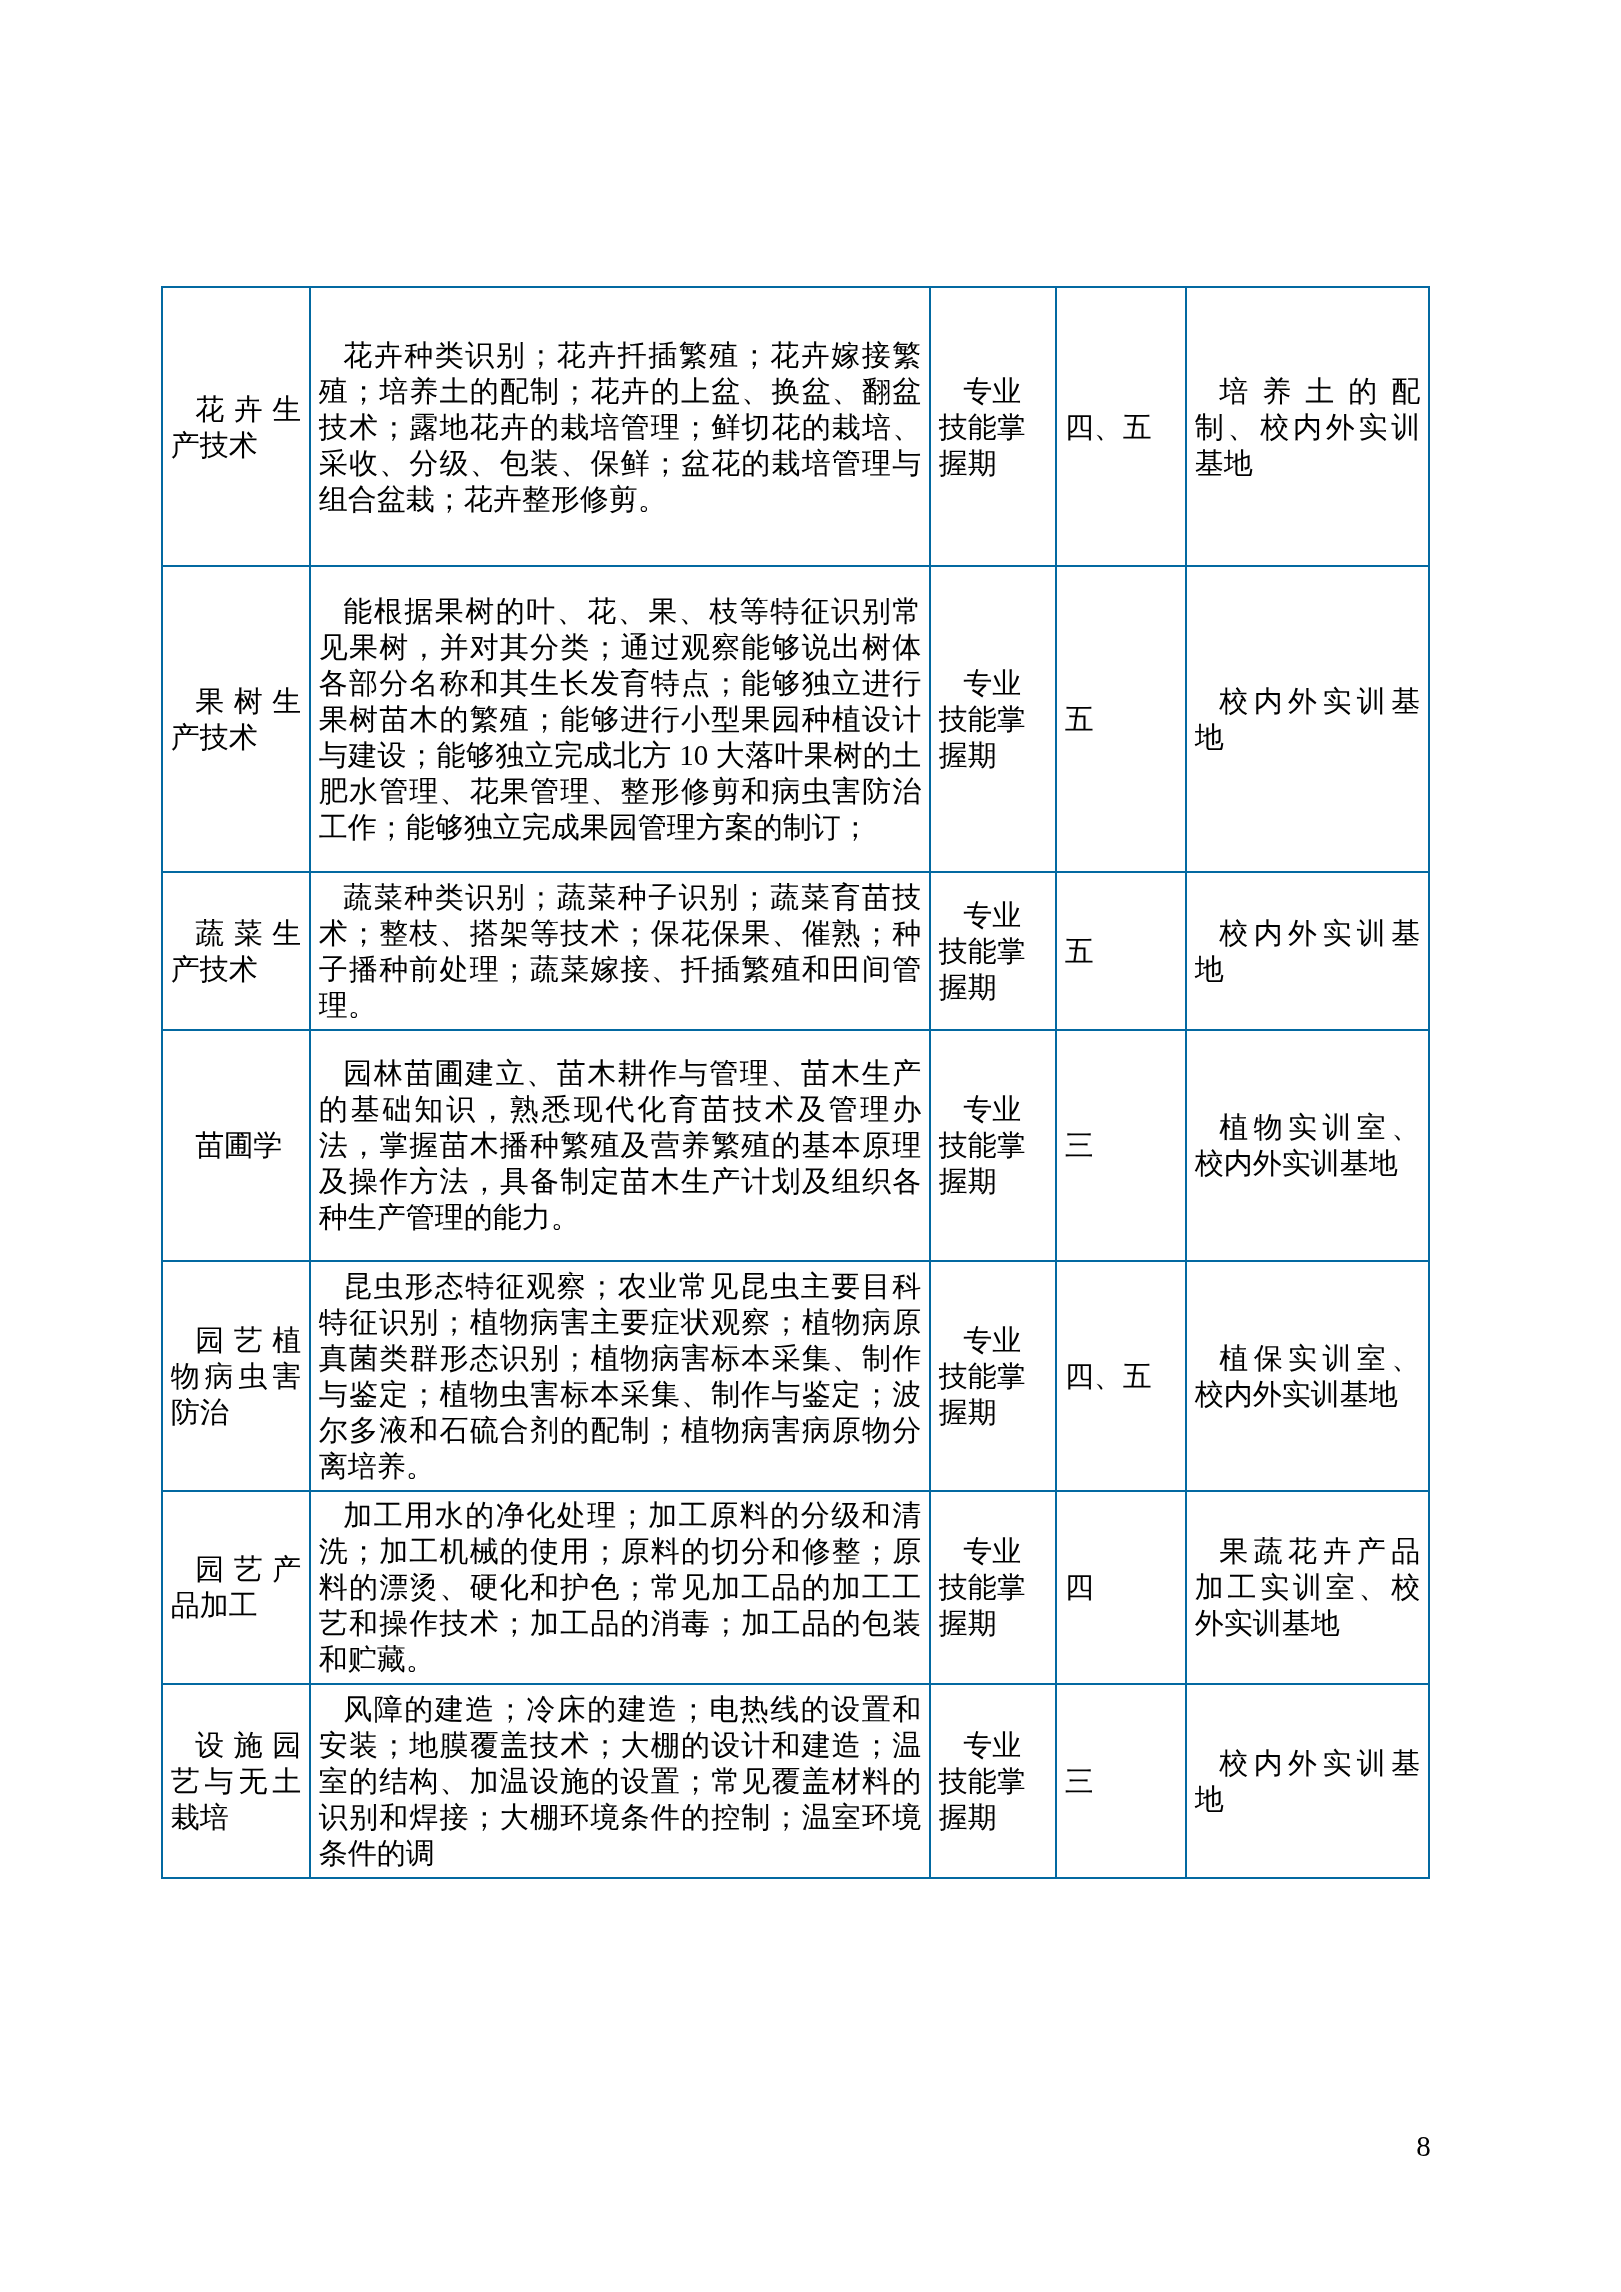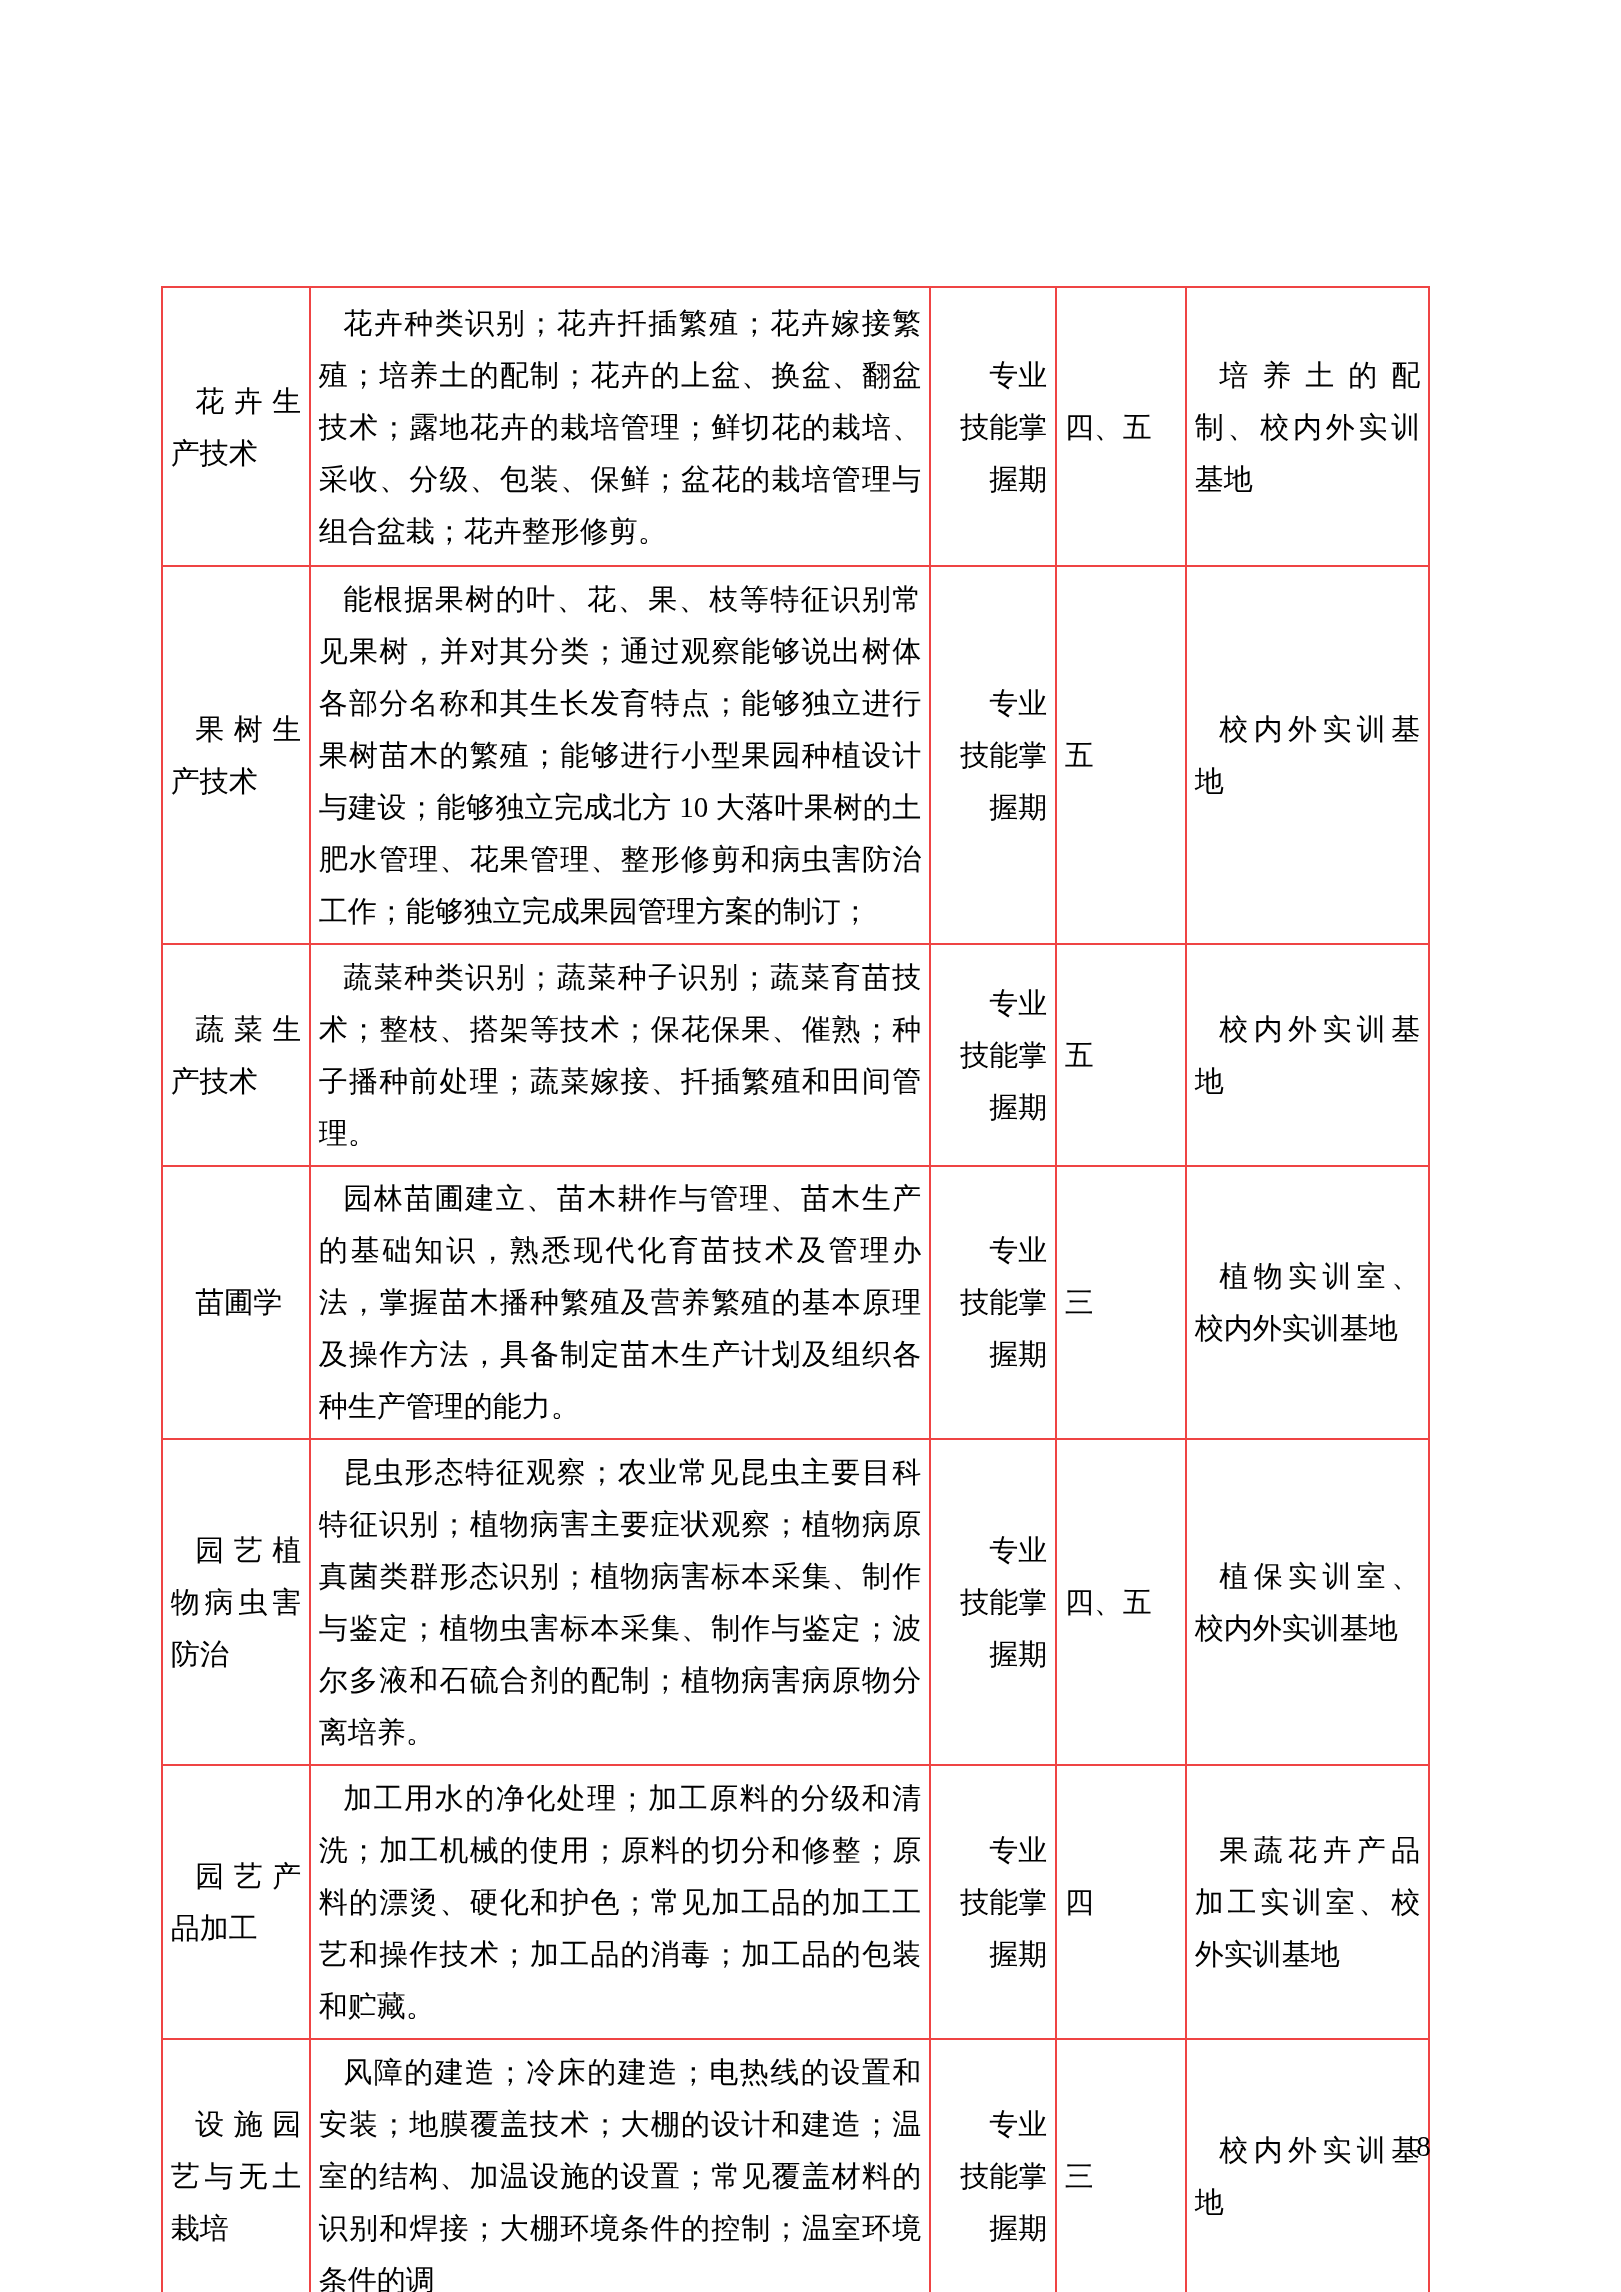--- a/index.html
+++ b/index.html
@@ -19,42 +19,42 @@
   table.courses {
     position: absolute;
     left: 161px;
     top: 286px;
     width: 1268px;
     border-collapse: collapse;
     table-layout: fixed;
     border: 2.9px solid #000000;
   }
   table.courses td {
-    border: 2px solid #ef4444;
+    border: 2px solid #0369a1;
     vertical-align: middle;
     font-size: 29px;
-    line-height: 52px;
+    line-height: 36px;
     padding: 5.9px 7.8px;
     color: #000000;
     word-break: break-all;
     overflow-wrap: anywhere;
   }
   
   col.c1 { width: 148px; }
   col.c2 { width: 620px; }
   col.c3 { width: 126px; }
   col.c4 { width: 130px; }
   col.c5 { width: 243px; }
 
   td.course-col, td.skills-col, td.period-col, td.location-col {
     text-indent: 24.5px;
     text-align: justify;
     text-justify: inter-ideograph;
   }
-  td.period-col { text-align: right; }
+  td.period-col { text-align: left; }
   td.semester-col {
     text-align: left;
     text-indent: 0;
   }
   
   tr.r1 { height: 279px; }
   tr.r2 { height: 140px; }
   tr.r3 { height: 306px; }
   tr.r4 { height: 137px; }
   tr.r5 { height: 231px; }

